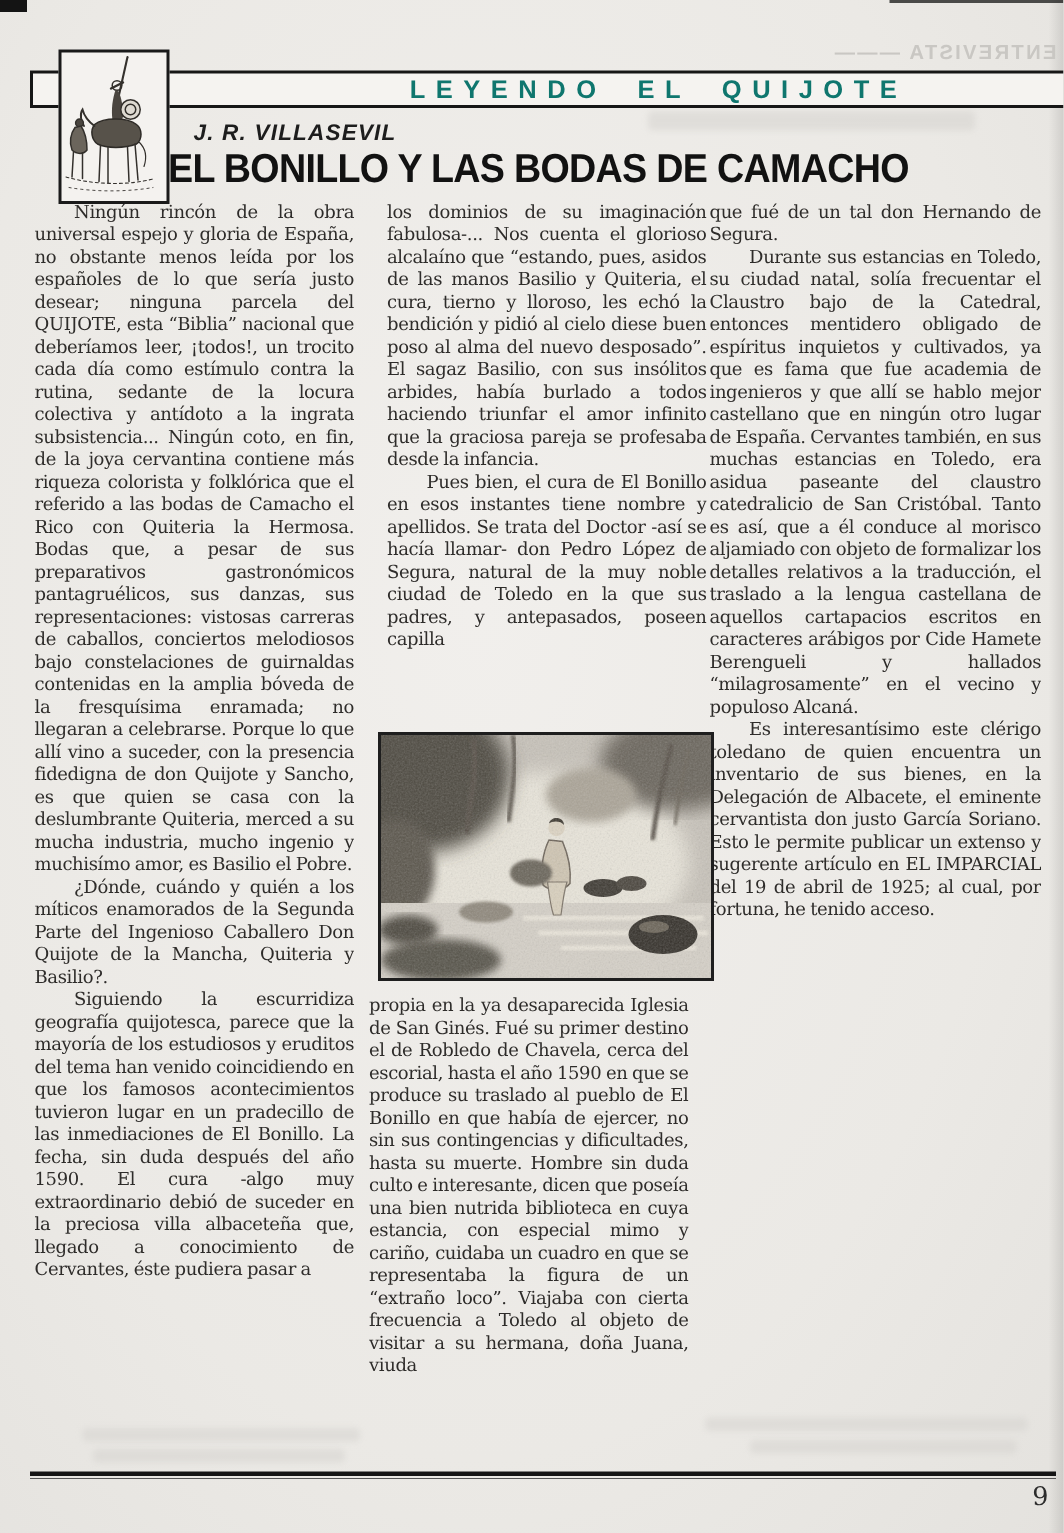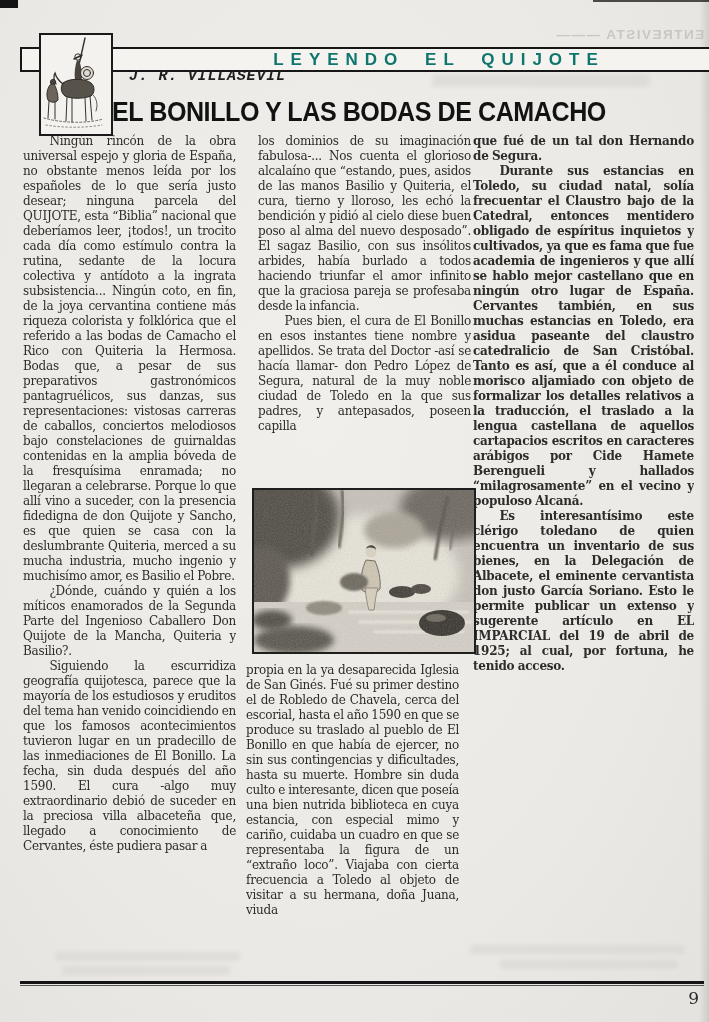--- a/index.html
+++ b/index.html
@@ -12,40 +12,40 @@
   .scan-line-top{position:absolute;left:593px;top:0;width:116px;height:2px;background:#4a4a48;}
 
   
   .banner{position:absolute;left:20px;top:47px;width:644px;height:21px;
         background:#f5f3f0;border:2px solid #161616;z-index:1;
         display:flex;align-items:center;justify-content:center;padding-left:95px;box-sizing:content-box;}
   .banner span{font-family:"Liberation Sans",sans-serif;font-weight:bold;font-size:17px;
         letter-spacing:7px;word-spacing:9px;color:#0f766e;white-space:nowrap;}
   .qbox{position:absolute;left:39px;top:33px;width:70px;height:99px;background:#f4f2ef;
         border:2px solid #1a1a1a;z-index:2;overflow:hidden;}
-  .author{position:absolute;left:129px;top:68px;font-family:Liberation Mono, monospace;
+  .author{position:absolute;left:129px;top:80px;font-family:Liberation Sans, sans-serif;
         font-weight:bold;font-style:italic;font-size:15px;letter-spacing:0.8px;color:#1d1d1d;z-index:2;}
   .title{position:absolute;left:112px;top:97px;margin:0;font-family:"Liberation Sans",sans-serif;
         font-weight:bold;font-size:27px;letter-spacing:-0.5px;color:#121212;white-space:nowrap;
         transform:scaleX(0.93);transform-origin:left center;z-index:2;}
 
   
   .bleed-text{position:absolute;right:5px;top:27px;font-family:"Liberation Sans",sans-serif;
         font-weight:bold;font-size:13.5px;letter-spacing:1.5px;color:#c9c7c3;
         transform:scaleX(-1);white-space:nowrap;z-index:0;}
   .bleed-bar{position:absolute;background:#d5d3cf;filter:blur(2px);opacity:0.55;z-index:0;border-radius:3px;}
 
   
   .col{position:absolute;top:134px;overflow:hidden;z-index:1;
         font-size:12px;line-height:15px;letter-spacing:-0.25px;word-spacing:-0.5px;
         color:#2e2c2a;text-align:justify;}
   #col-1{left:23px;width:213px;height:846px;}
   #col-2-top{left:246px;width:213px;height:352px;margin-left:12px;}
   #col-2-bottom{left:246px;top:663px;width:213px;height:320px;}
-  #col-3{left:473px;width:221px;height:846px;font-weight:bold;}
+  #col-3{left:473px;width:221px;height:846px;}
   .col p{margin:0;padding:0;}
   .col p.indent{text-indent:2.2em;}
 
   
   .etching{position:absolute;left:252px;top:488px;width:224px;height:166px;z-index:1;
         border:2px solid #1e1e1e;box-sizing:border-box;background:#c9c4bb;overflow:hidden;}
 
   
   .footer-rule{position:absolute;left:20px;top:981px;width:684px;height:6px;
         background:linear-gradient(to bottom,#151515 0,#151515 3px,rgba(0,0,0,0) 3px,rgba(0,0,0,0) 4px,#555 4px,#555 5px,rgba(0,0,0,0) 5px);}

